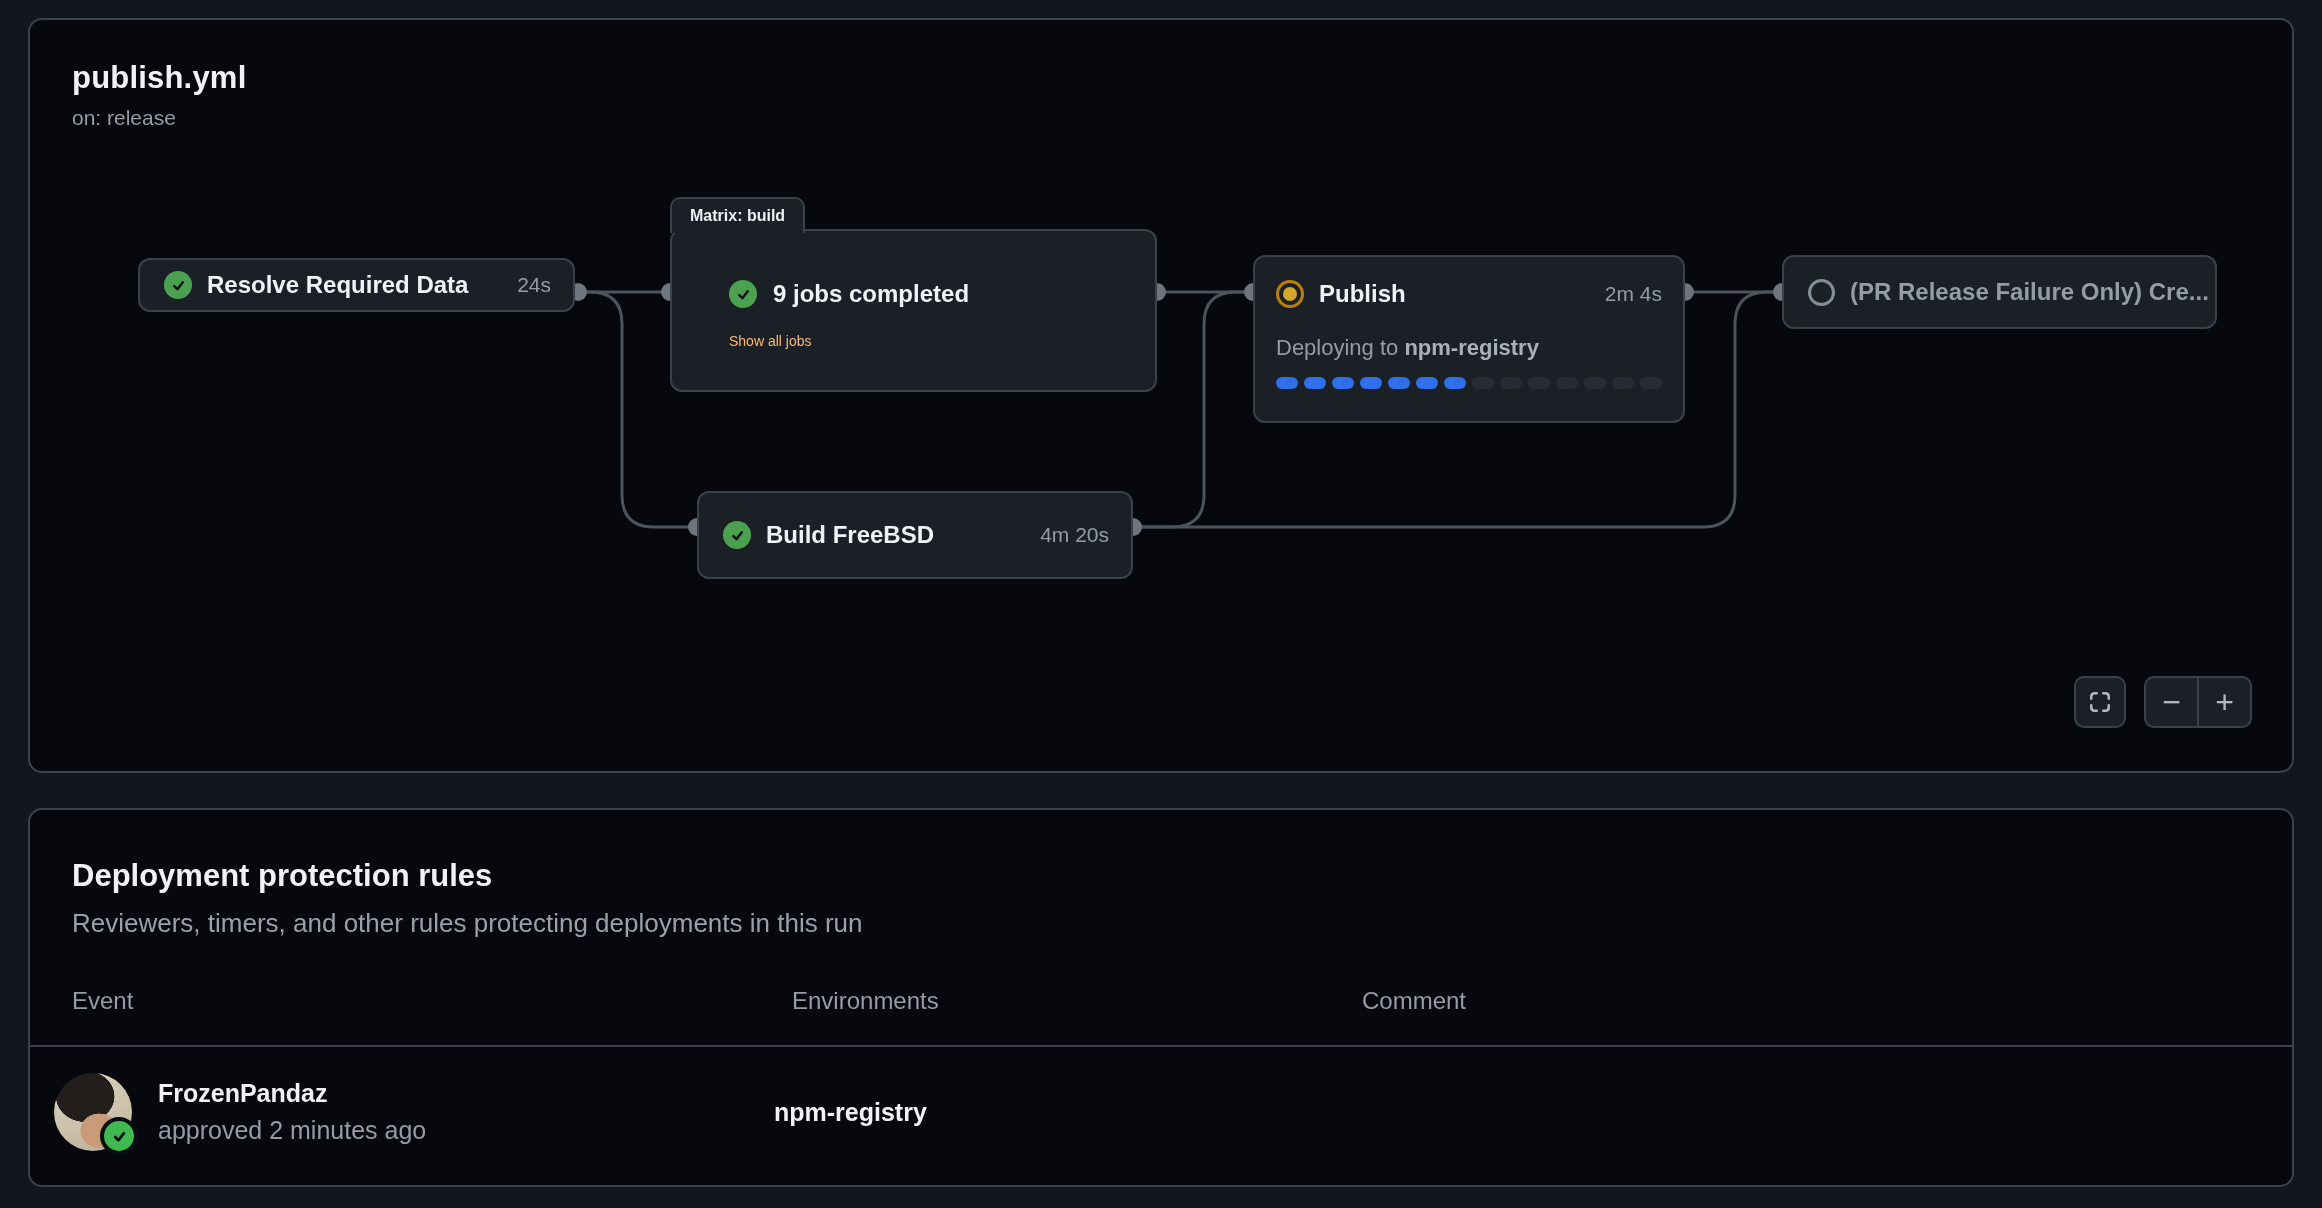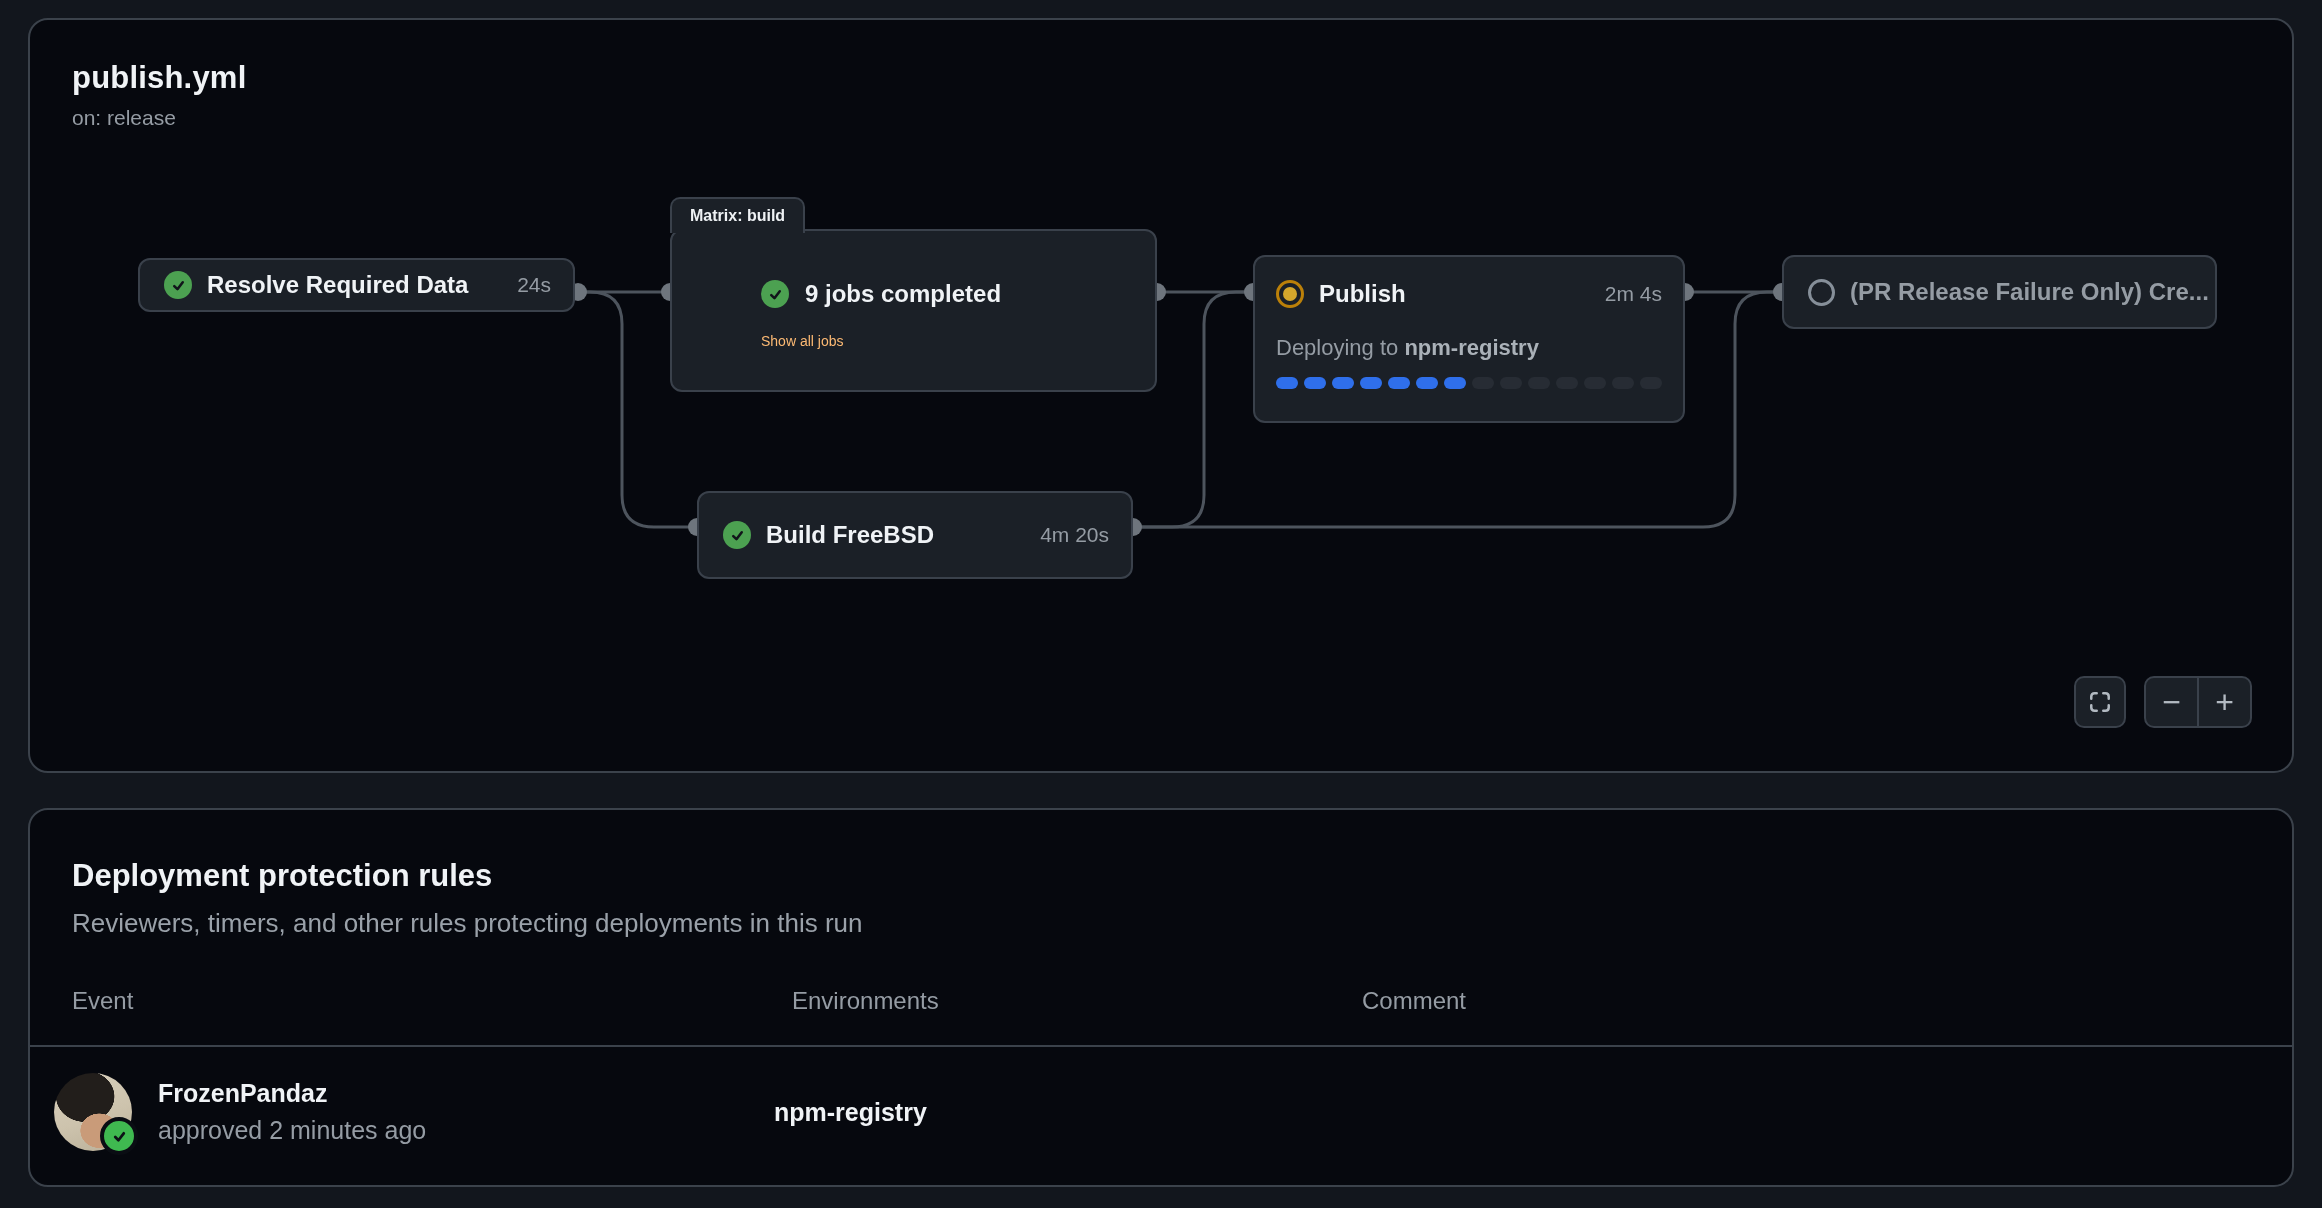--- a/index.html
+++ b/index.html
@@ -10,21 +10,21 @@
     color:#eef1f4;
     overflow:hidden;
     position:relative;
   }
   .panel {
     position:absolute;
     left:28px;
     width:2266px;
     background:#06080e;
     border:2px solid #3b424b;
-    border-radius:20px;
+    border-radius:14px;
   }
   .graph-panel { top:18px; height:755px; }
   .rules-panel { top:808px; height:379px; }
 
   
   .graph-header { position:absolute; top:40px; left:42px; z-index:3; }
   .wf-title { font-size:31px; font-weight:700; color:#f0f3f6; letter-spacing:.2px; }
   .wf-trigger { margin-top:10px; font-size:21px; color:#959ca4; }
 
   
@@ -67,21 +67,21 @@
   .matrix-tab {
     position:absolute; left:640px; top:177px; height:36px; z-index:2;
     background:#1b2027;
     border:2px solid #3a414b; border-bottom:none;
     border-radius:10px 10px 0 0;
     padding:0 18px;
     display:flex; align-items:center;
     font-size:16px; font-weight:700; color:#eef1f4;
   }
   .matrix-box { left:640px; top:209px; width:487px; height:163px; }
-  .matrix-inner { padding:45px 24px 0 41px;margin-left:48px; }
+  .matrix-inner { padding:45px 24px 0 57px; }
   .matrix-title-row { display:flex; align-items:center; gap:16px; height:36px; }
   .matrix-link { margin-top:16px; font-size:14px; color:#fdba74; line-height:26px; cursor:pointer; }
 
   
   .publish-inner { padding:18px 21px 0 21px; display:flex; flex-direction:column; }
   .publish-title-row { display:flex; align-items:center; gap:15px; height:38px; }
   .deploy-line { margin-top:22px; font-size:22px; color:#959ca4; line-height:26px; }
   .deploy-line b { color:#aab1b8; font-weight:700; }
   .progress-bar { margin-top:16px; display:flex; gap:6px; height:12px; }
   .progress-bar .seg { flex:1; border-radius:6px; background:#272c34; }

